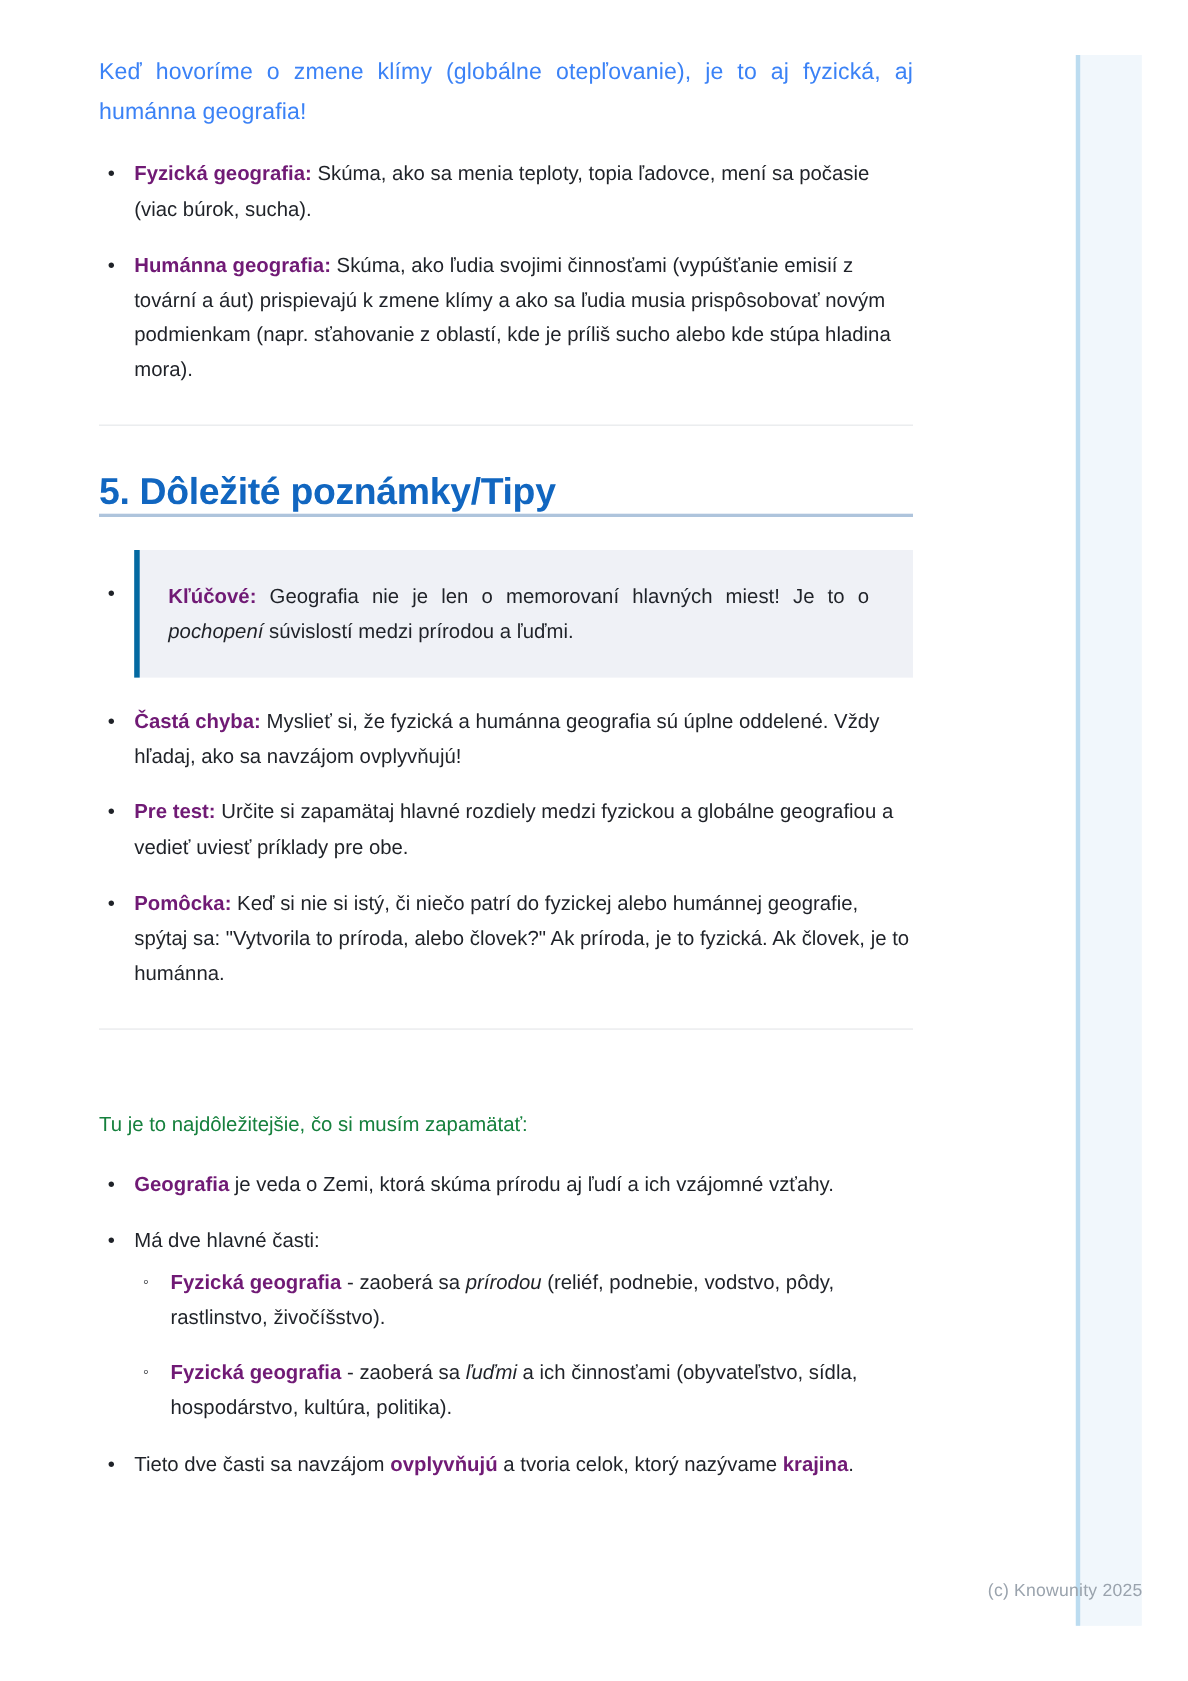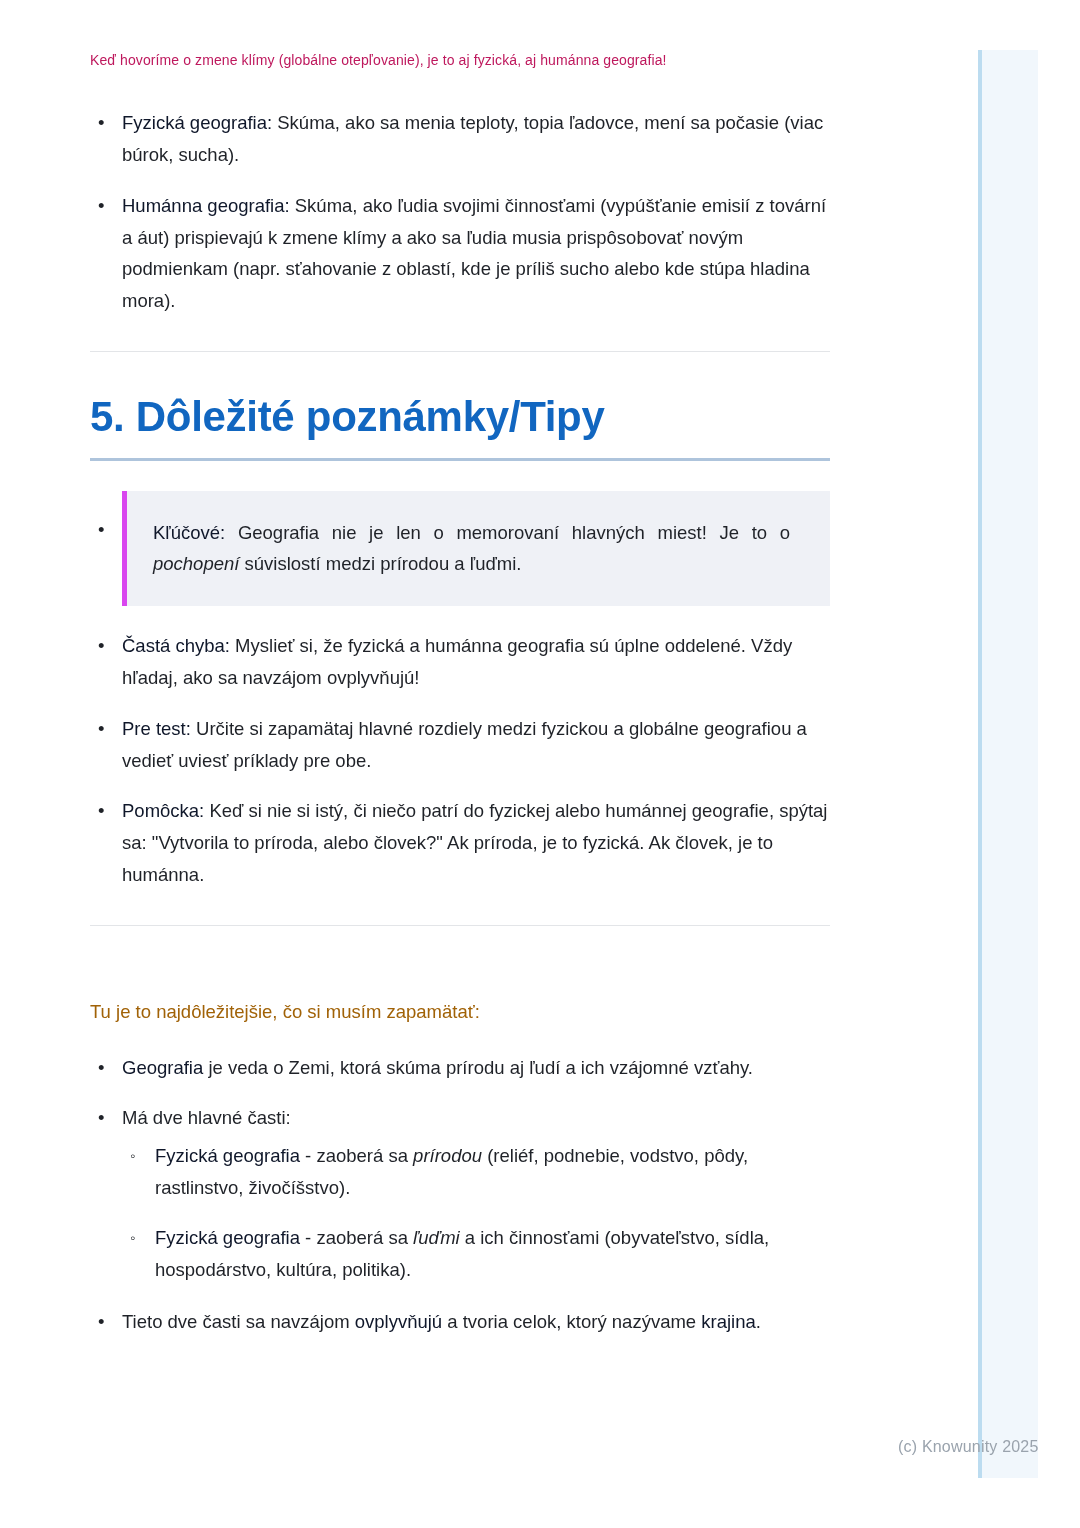--- a/index.html
+++ b/index.html
@@ -32,25 +32,25 @@
   
   .page {
     position: absolute;
     left: 90px;
     top: 0;
     width: 740px;
     padding-top: 48px;
   }
 
   p.intro {
-    margin: 0 0 35px 0;
-    font-size: 14px;
+    margin: 0 0 22px 0;
+    font-size: 21px;
     line-height: 1.72;
     text-align: justify;
-    color: #be185d;
+    color: #3b82f6;
     letter-spacing: 0.1px;
   }
 
   
   ul.lvl1 {
     list-style: none;
     margin: 0;
     padding: 0;
   }
   ul.lvl1 > li {
@@ -85,73 +85,72 @@
   ul.lvl2 > li:last-child { margin-bottom: 0; }
   ul.lvl2 > li > .marker {
     position: absolute;
     left: 8px;
     top: 0;
     font-size: 15px;
     line-height: 2.12;
     color: #1f2228;
   }
 
-  b, strong { font-weight: 400; color: #0f172a; }
+  b, strong { font-weight: 700; color: #701a75; }
   i, em { font-style: italic; }
 
   
   .divider {
     height: 1px;
     background: #e3e5e8;
     margin: 34px 0 40px 0;
     border: 0;
   }
 
   
   h2.section-title {
     margin: 0;
-    font-size: 42px;
+    font-size: 34px;
     line-height: 1.18;
     font-weight: 700;
     color: #1166c0;
     letter-spacing: -0.3px;
-    padding-bottom: 16px;
     border-bottom: 3px solid #aec4dc;
   }
   .after-title { height: 30px; }
 
   
   .callout-item {
     position: relative;
     padding-left: 32px;
     margin-bottom: 24px;
   }
   .callout-item > .marker {
     position: absolute;
     left: 8px;
     top: 30px;
     font-size: 18.5px;
     line-height: 1;
     color: #1f2228;
   }
   .callout {
     background: #eff1f6;
-    border-left: 5px solid #d946ef;
+    border-left: 5px solid #0369a1;
     padding: 26px 40px 26px 26px;
     font-size: 18.5px;
     line-height: 1.72;
     color: #1f2228;
     text-align: justify;
   }
 
   p.lead {
     margin: 0 0 24px 0;
     font-size: 18.5px;
     line-height: 1.72;
-    color: #a16207;
+    color: #15803d;
   }
 
   
   .watermark {
     position: absolute;
     left: 898px;
     top: 1438px;
     font-size: 16px;
     color: #9aa3ad;
     white-space: nowrap;

